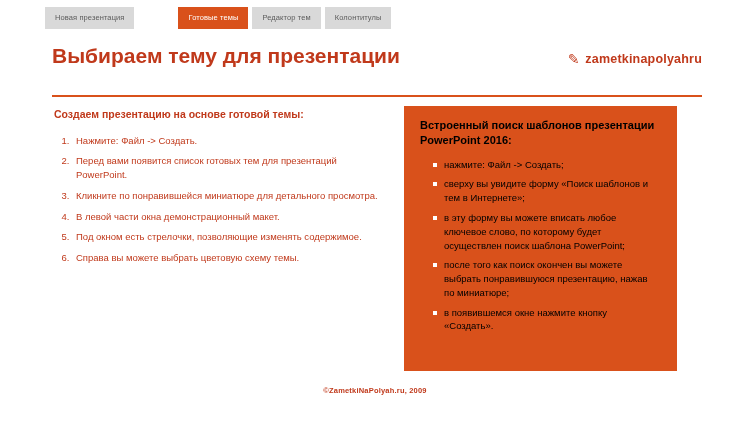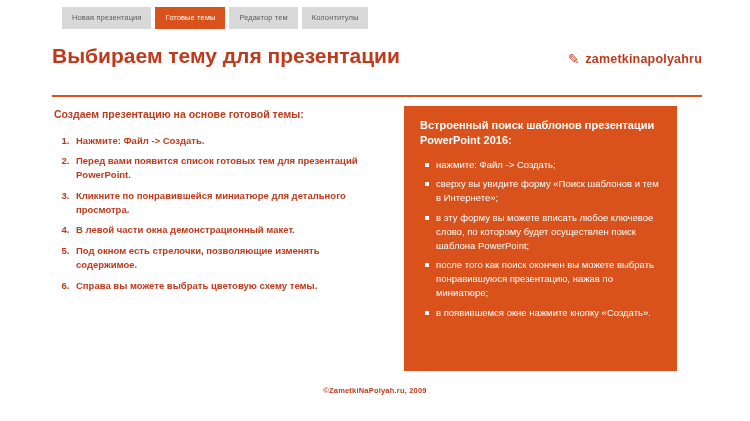--- a/index.html
+++ b/index.html
@@ -19,38 +19,39 @@
   
   .tabbar {
     position: absolute;
     left: 0;
     top: 0;
     width: 750px;
     height: 36px;
     background: #ffffff;
     display: flex;
     align-items: center;
-    padding-left: 62px;
+    padding-left: 45px;
     box-sizing: border-box;
   }
   .tab {
     height: 22px;
     line-height: 22px;
     background: #d9d9d9;
     color: #5c5c5c;
     font-size: 7.5px;
     text-align: center;
     padding: 0 10px;
     margin-right: 4px;
     white-space: nowrap;
     letter-spacing: .1px;
   }
   .tab.active {
     background: #d9511b;
     color: #ffffff;
+    margin-left: 40px;
   }
 
   
   .title-row {
     position: absolute;
     left: 0;
     top: 38px;
     width: 750px;
     height: 46px;
   }
@@ -103,56 +104,56 @@
     display: flex;
     gap: 22px;
   }
   .col-left {
     width: 330px;
     position: relative;
   }
   .col-right {
     width: 273px;
     background: #d9511b;
-    color: #ffffff;
+    color: #000000;
     box-sizing: border-box;
     padding: 12px 14px 10px 16px;
     position: relative;
   }
 
   .left-heading {
     font-size: 10.5px;
     font-weight: bold;
     color: #c0391b;
     margin: 2px 0 12px 2px;
     line-height: 1.3;
   }
   ol.steps {
     margin: 0;
     padding: 0 0 0 20px;
     list-style: decimal;
     color: #c0391b;
   }
   ol.steps > li {
     font-size: 9.5px;
-    font-weight: bold;
+    font-weight: normal;
     color: #c0391b;
     line-height: 1.45;
     margin-bottom: 7px;
     padding-left: 4px;
   }
 
   .right-heading {
     font-size: 11px;
     font-weight: bold;
     line-height: 1.35;
     margin: 0 0 10px 0;
   }
   ul.bullets {
-    margin: 0;
+    margin: 8px;
     padding: 0 0 0 16px;
     list-style: none;
   }
   ul.bullets > li {
     font-size: 9.5px;
     line-height: 1.45;
     margin-bottom: 6px;
     position: relative;
   }
   ul.bullets > li::before {

